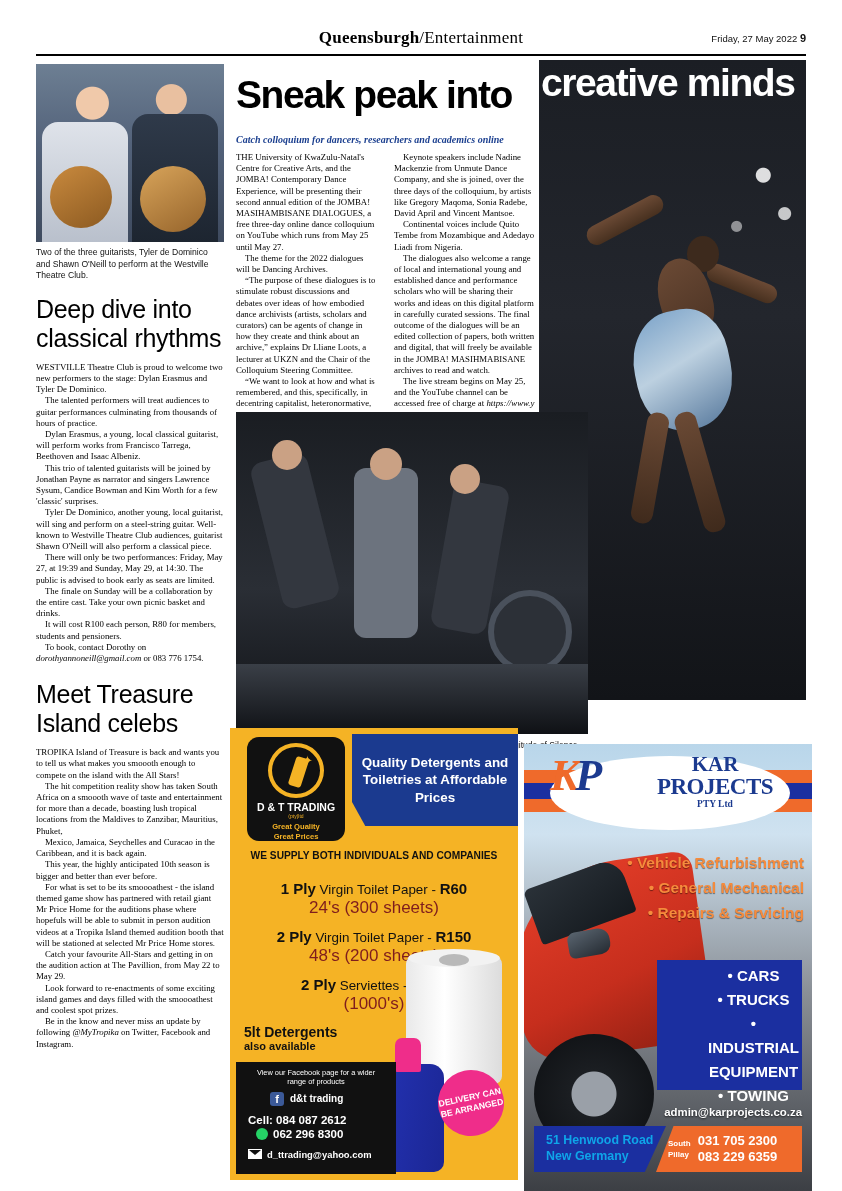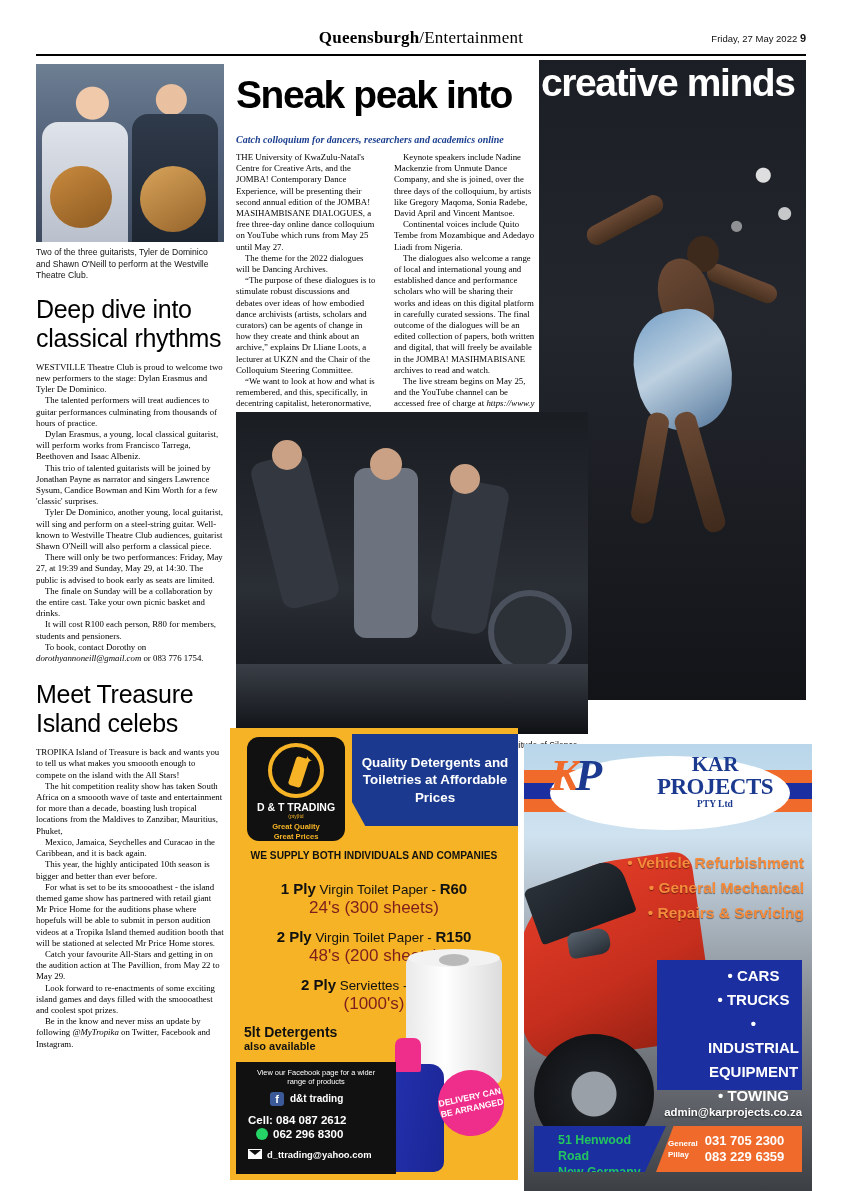--- a/index.html
+++ b/index.html
@@ -294,21 +294,21 @@
   }
   .kar-email {
     position:absolute; right: 10px; bottom: 78px;
     font-family:"Liberation Sans",sans-serif; font-weight:700; font-size: 11.4px; color:#fff;
     text-shadow: 0 1px 2px rgba(0,0,0,.7);
   }
   .kar-footer {
     position:absolute; left: 10px; right: 10px; bottom: 24px; height: 46px; display:flex;
   }
   .kar-addr {
-    flex: 0 0 132px; background:#1b2fa0; color:#22c55e; padding: 6px 24px;
+    flex: 0 0 132px; background:#1b2fa0; color:#0ea5e9; padding: 6px 12px;
     font-family:"Liberation Sans",sans-serif; font-weight:700; font-size: 12.4px; line-height: 16px;
     clip-path: polygon(0 0, 100% 0, 84% 100%, 0 100%);
   }
   .kar-phones {
     flex: 1; background:#ef6a2b; color:#fff; display:flex; align-items:center; gap: 7px;
     padding-left: 12px; margin-left: -10px;
     clip-path: polygon(12% 0, 100% 0, 100% 100%, 0 100%);
   }
   .kar-person { font-family:"Liberation Sans",sans-serif; font-weight:700; font-size: 8px; line-height: 11px; }
   .kar-nums { font-family:"Liberation Sans",sans-serif; font-weight:700; font-size: 13px; line-height: 16px; }
@@ -523,21 +523,21 @@
 
     <div class="kar-email">admin@karprojects.co.za</div>
 
     <div class="kar-footer">
       <div class="kar-addr">
         <div>51 Henwood Road</div>
         <div>New Germany</div>
       </div>
       <div class="kar-phones">
         <div class="kar-person">
-          <div>General</div>
+          <div>South</div>
           <div>Pillay</div>
         </div>
         <div class="kar-nums">
           <div>031 705 2300</div>
           <div>083 229 6359</div>
         </div>
       </div>
     </div>
   </div>
 

